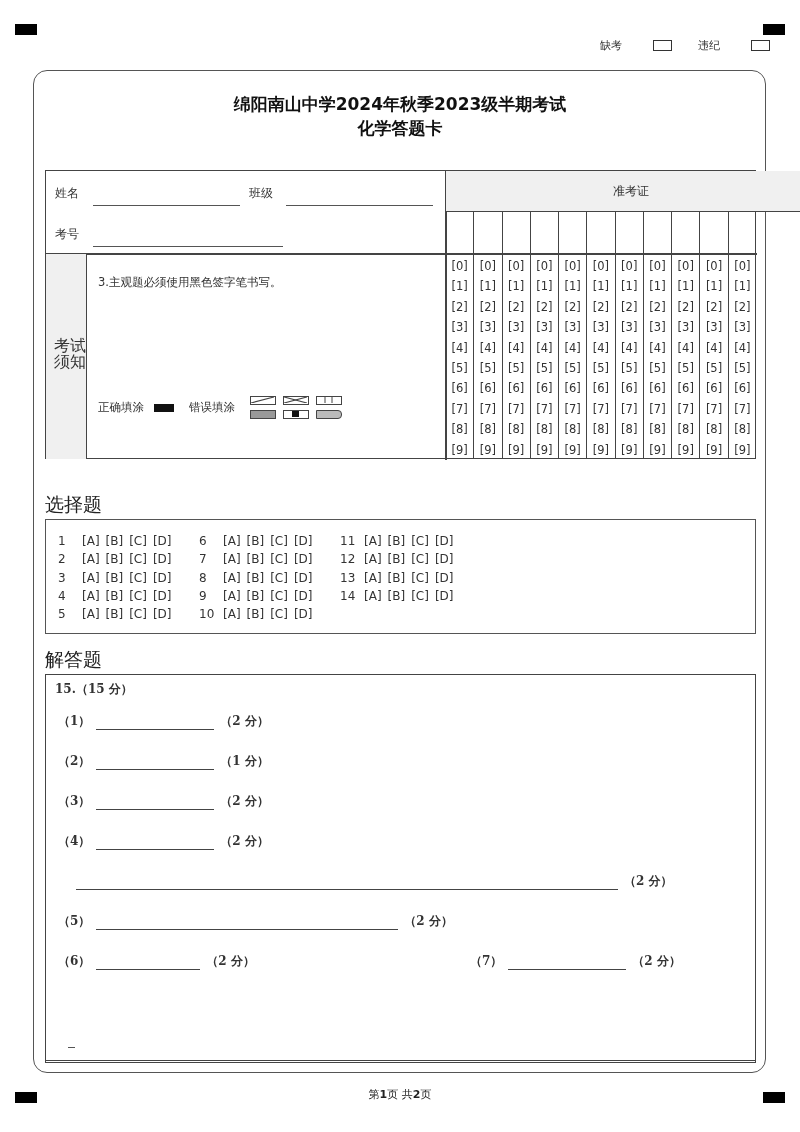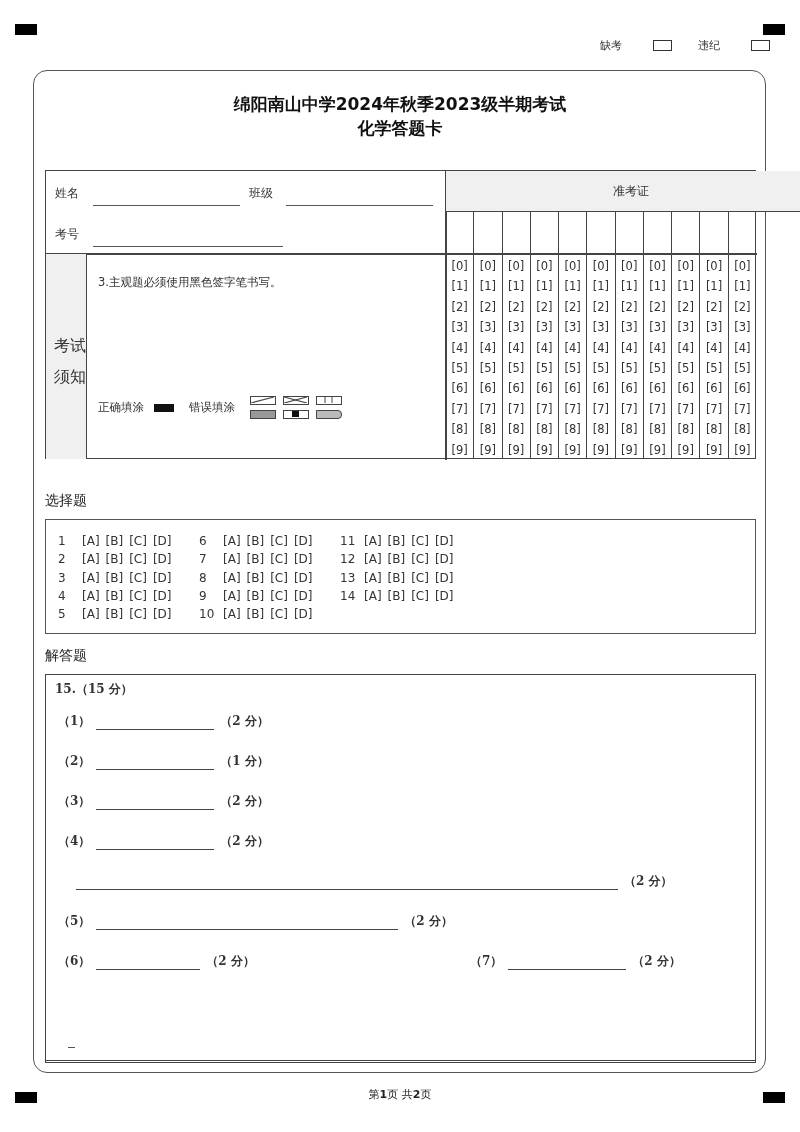--- a/index.html
+++ b/index.html
@@ -45,21 +45,21 @@
   .wrong-grid { display: grid; grid-template-columns: 26px 26px 26px; row-gap: 5px; column-gap: 7px; margin-left: 15px; }
   .wrong-grid div { height: 9px; border: 1.5px solid #444; position: relative; }
 
   .id-grid { position: absolute; left: 400px; top: 41px; width: 310px; height: 247px; display: flex; }
   .id-col { flex: 1; border-left: 1px solid #444; position: relative; }
   .id-col:first-child { border-left: none; }
   .id-col .blank { height: 42px; border-bottom: 1.5px solid #444; }
   .id-col .digits { padding-top: 2px; }
   .id-col .d { height: 20.4px; line-height: 20px; text-align: center; font-size: 11.5px; color: #333; font-family: "DejaVu Sans", sans-serif; }
 
-  .section-label { position: absolute; left: 45px; font-size: 14px; color: #222; }
+  .section-label { position: absolute; left: 45px; font-size: 19px; color: #222; }
 
   .mc-box { position: absolute; left: 45px; top: 519px; width: 711px; height: 115px; border: 1.5px solid #555; }
   .mc-col { position: absolute; top: 12px; font-size: 12px; color: #333; }
   .mc-row { height: 18.3px; line-height: 18px; white-space: pre; display: flex; }
   .mc-row .num { display: inline-block; width: 24px; }
   .mc-row .opt { margin-right: 6px; }
 
   .essay { position: absolute; left: 45px; top: 674px; width: 711px; height: 389px; border: 1.5px solid #444; border-bottom: 3px double #444; font-weight: bold; }
   .essay .q { position: absolute; font-family: "DejaVu Serif", serif; font-size: 12px; color: #333; display: flex; align-items: flex-end; }
   .essay .blank { display: inline-block; border-bottom: 1px solid #444; height: 14px; margin: 0 6px; }
@@ -272,21 +272,21 @@
           <div class="d">[6]</div>
           <div class="d">[7]</div>
           <div class="d">[8]</div>
           <div class="d">[9]</div>
         </div>
       </div>
     </div>
 
   <div class="notes-side">
     <span class="lbl" style="top:82px;">考试</span>
-    <span class="lbl" style="top:113px;">须知</span>
+    <span class="lbl" style="top:98px;">须知</span>
   </div>
 
   <div class="notes">
     <div class="n">3.主观题必须使用黑色签字笔书写。</div>
   </div>
 
   <div class="fill-row">
     <span>正确填涂</span>
     <div class="fill-ok"></div>
     <span>错误填涂</span>

